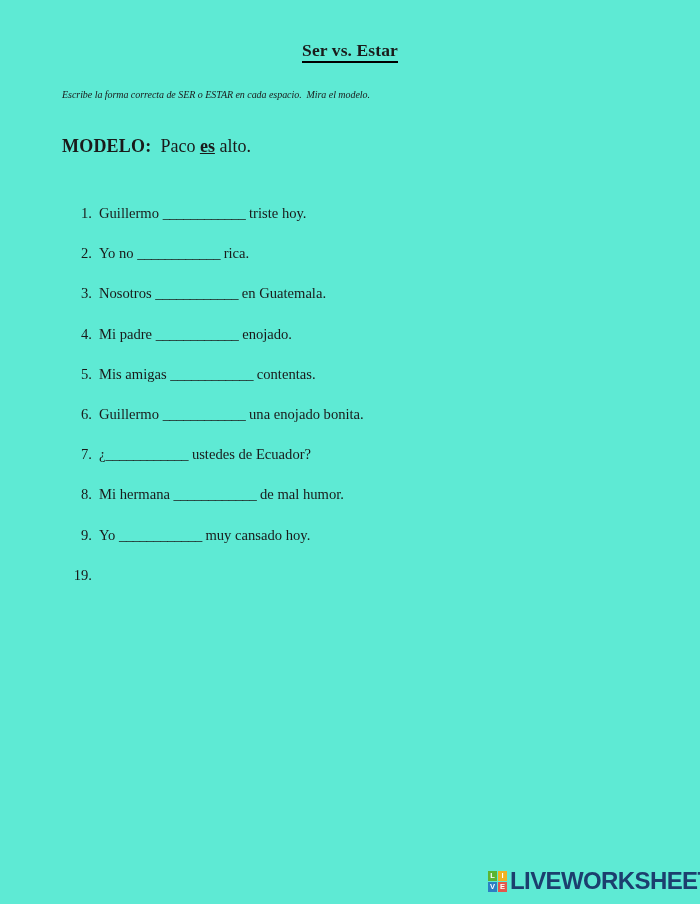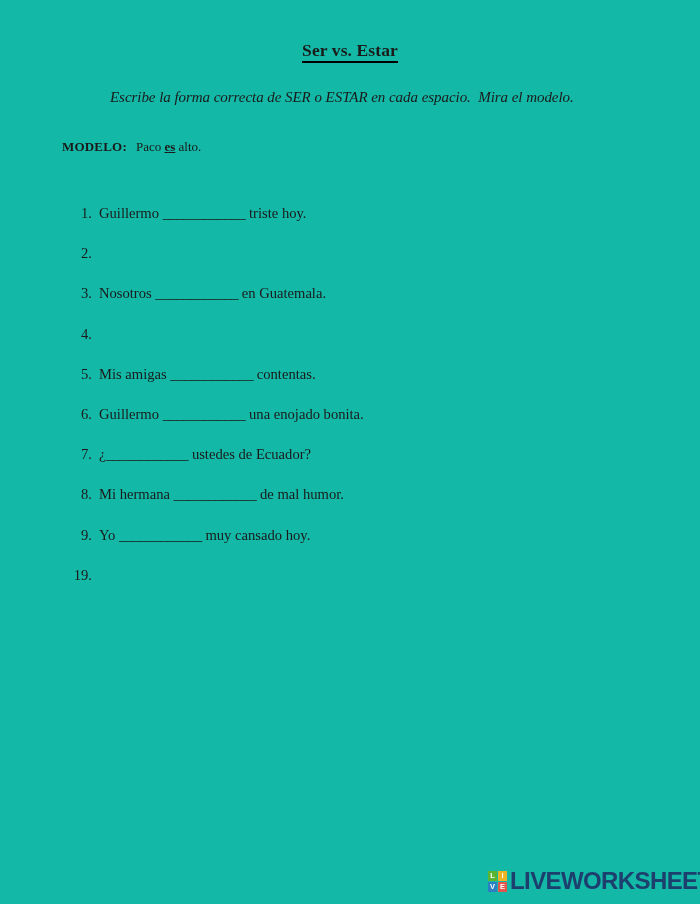--- a/index.html
+++ b/index.html
@@ -12,21 +12,21 @@
     height: 904px;
     position: relative;
     font-family: "Liberation Serif", "DejaVu Serif", serif;
     color: #1a1a1a;
     overflow: hidden;
   }
 
   .page {
     position: absolute;
     inset: 0;
-    background: #14b8a6;
+    background: #5eead4;
   }
 
   
   .title {
     position: absolute;
     top: 40px;
     left: 0;
     width: 700px;
     text-align: center;
     font-size: 17.5px;
@@ -36,33 +36,32 @@
   .title span {
     border-bottom: 2px solid #000;
     padding-bottom: 1px;
   }
 
   
   .instruction {
     position: absolute;
     top: 89px;
     left: 62px;
-    font-size: 15px;
+    font-size: 10px;
     font-style: italic;
     letter-spacing: -0.05px;
     white-space: pre;
-    margin-left: 48px;
   }
 
   
   .modelo {
     position: absolute;
     top: 134px;
     left: 62px;
-    font-size: 13px;
+    font-size: 18px;
     line-height: 25px;
   }
   .modelo-line {
     display: block;
     white-space: pre;
   }
   .modelo-label {
     font-weight: bold;
     letter-spacing: 0.2px;
   }
@@ -154,29 +153,31 @@
 
   <div class="items">
 
     <div class="item">
       <span class="item-num">1.</span>
       <span class="item-text"><span>Guillermo </span><span class="blank">____________</span><span> triste hoy.</span></span>
     </div>
 
     <div class="item">
       <span class="item-num">2.</span>
+      <span class="item-text"><span>Yo no </span><span class="blank">____________</span><span> rica.</span></span>
     </div>
 
     <div class="item">
       <span class="item-num">3.</span>
       <span class="item-text"><span>Nosotros </span><span class="blank">____________</span><span> en Guatemala.</span></span>
     </div>
 
     <div class="item">
       <span class="item-num">4.</span>
+      <span class="item-text"><span>Mi padre </span><span class="blank">____________</span><span> enojado.</span></span>
     </div>
 
     <div class="item">
       <span class="item-num">5.</span>
       <span class="item-text"><span>Mis amigas </span><span class="blank">____________</span><span> contentas.</span></span>
     </div>
 
     <div class="item">
       <span class="item-num">6.</span>
       <span class="item-text"><span>Guillermo </span><span class="blank">____________</span><span> una enojado bonita.</span></span>

